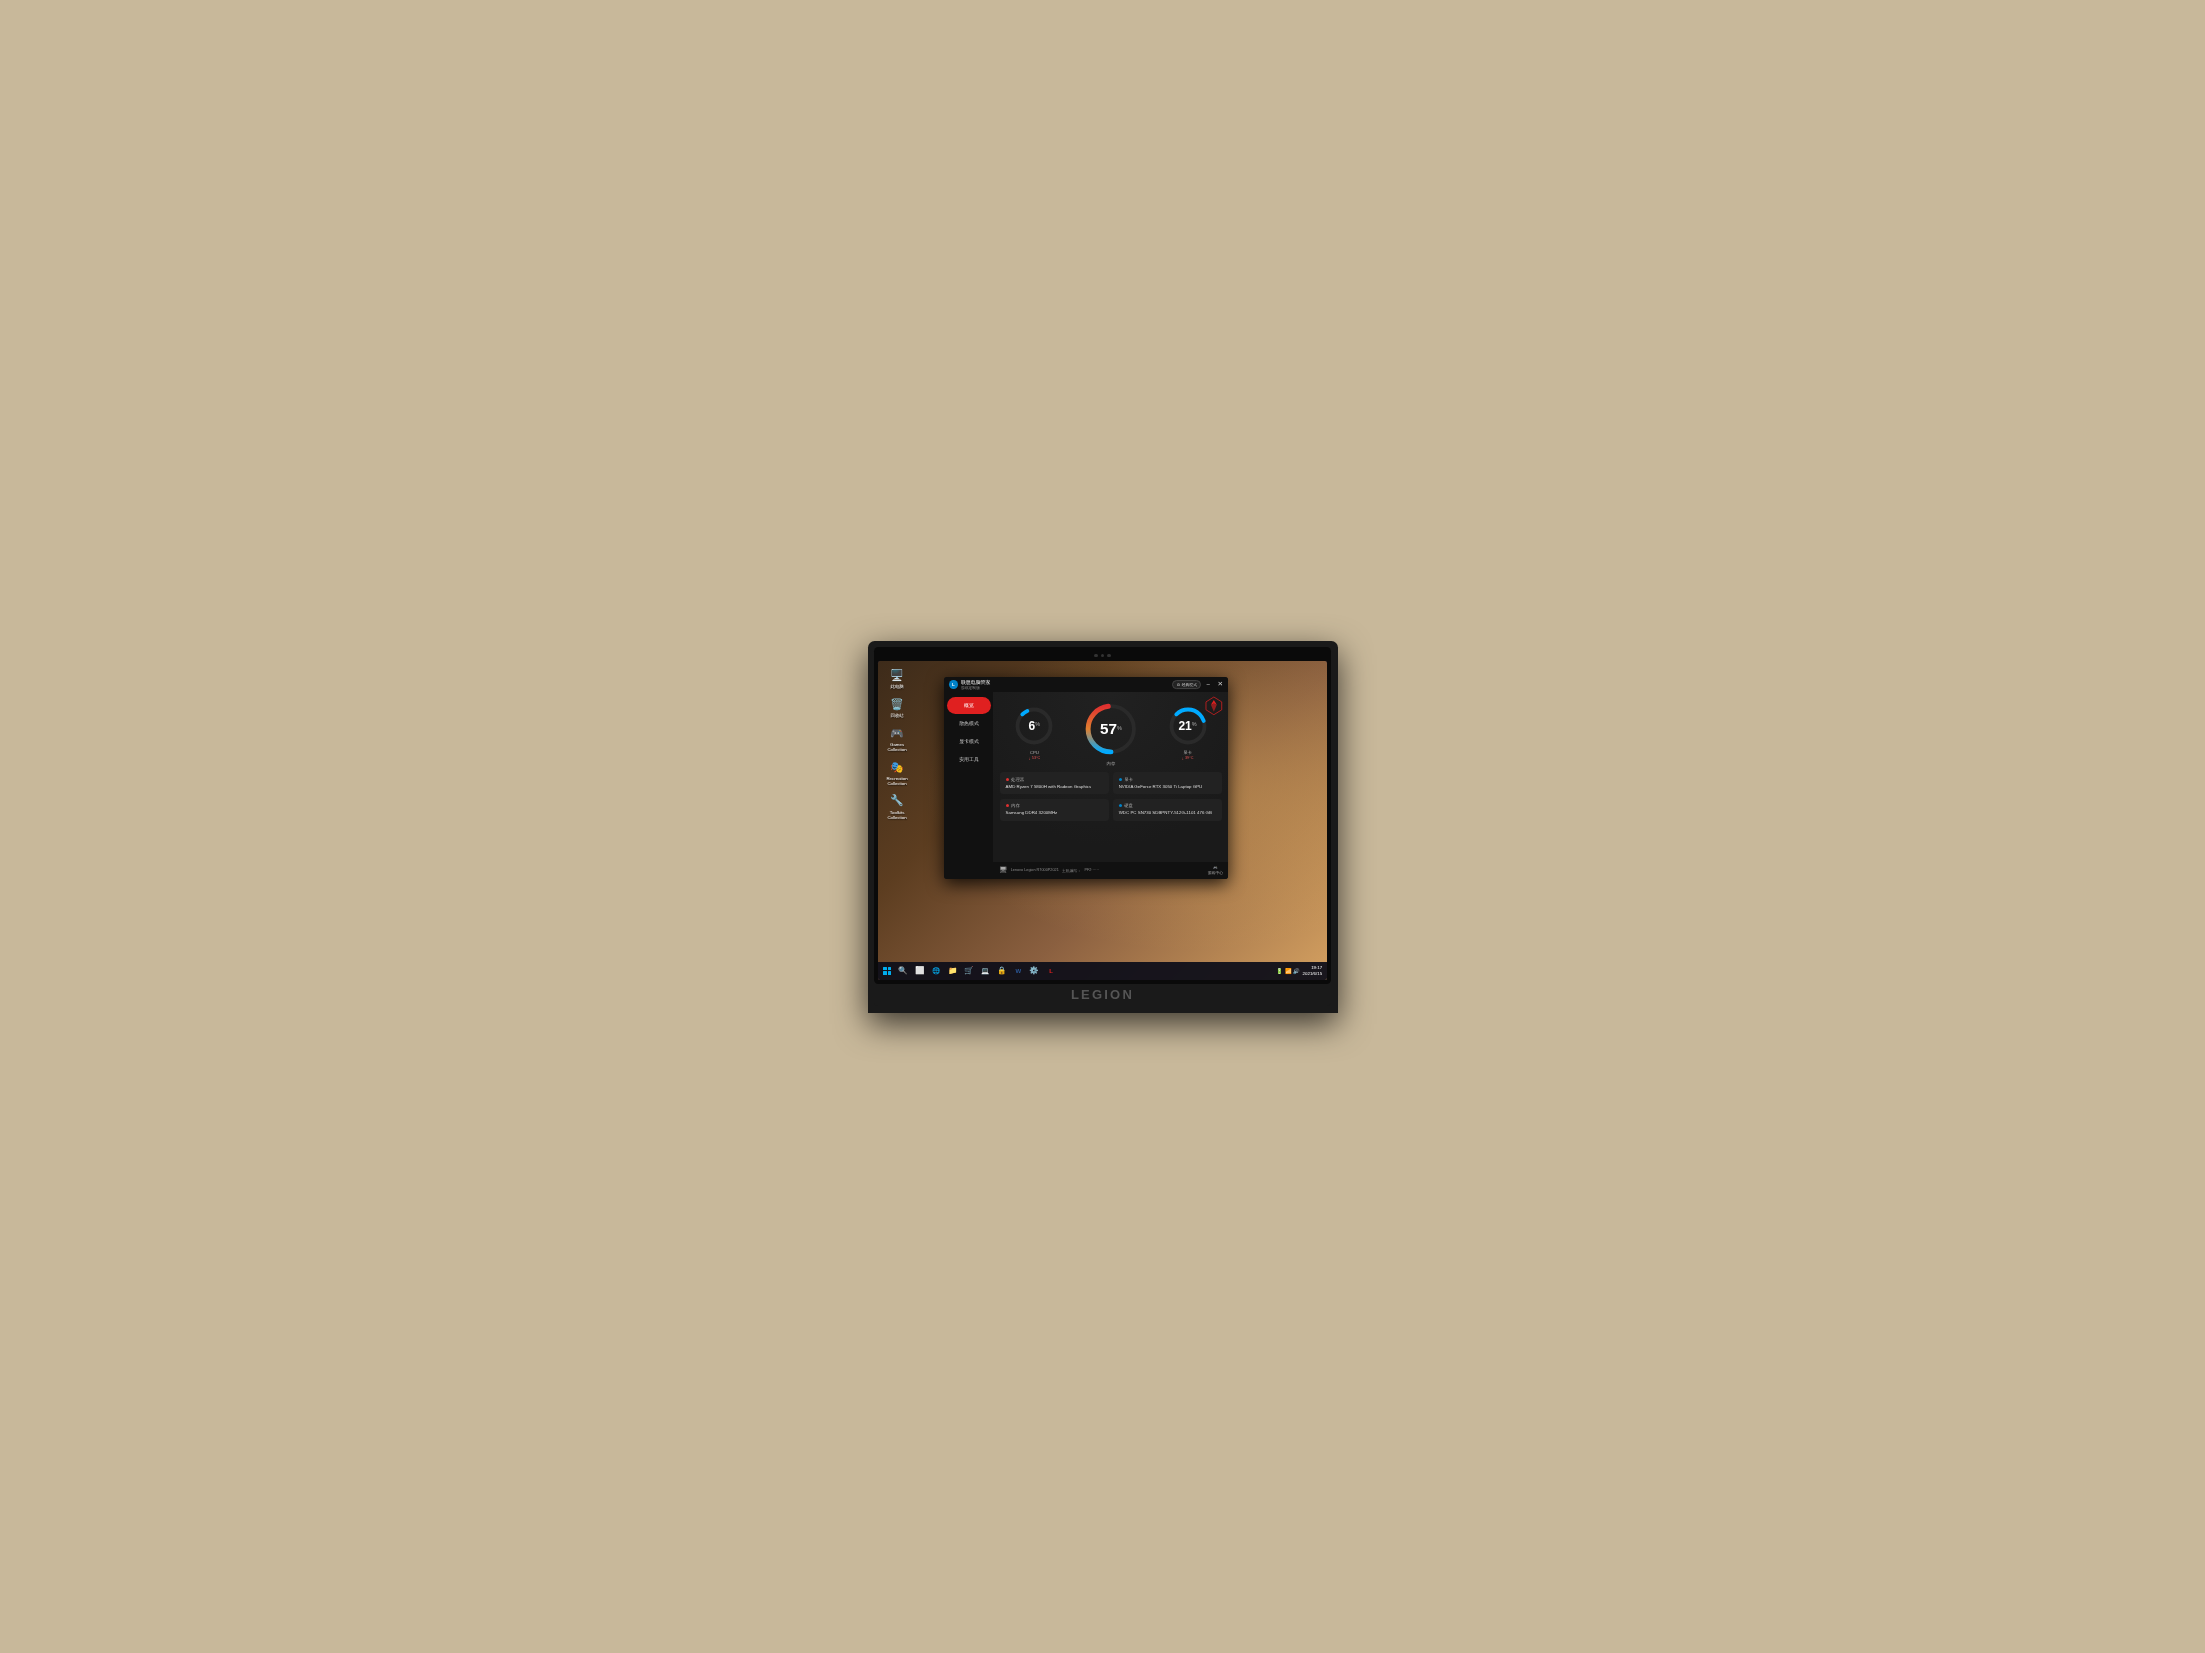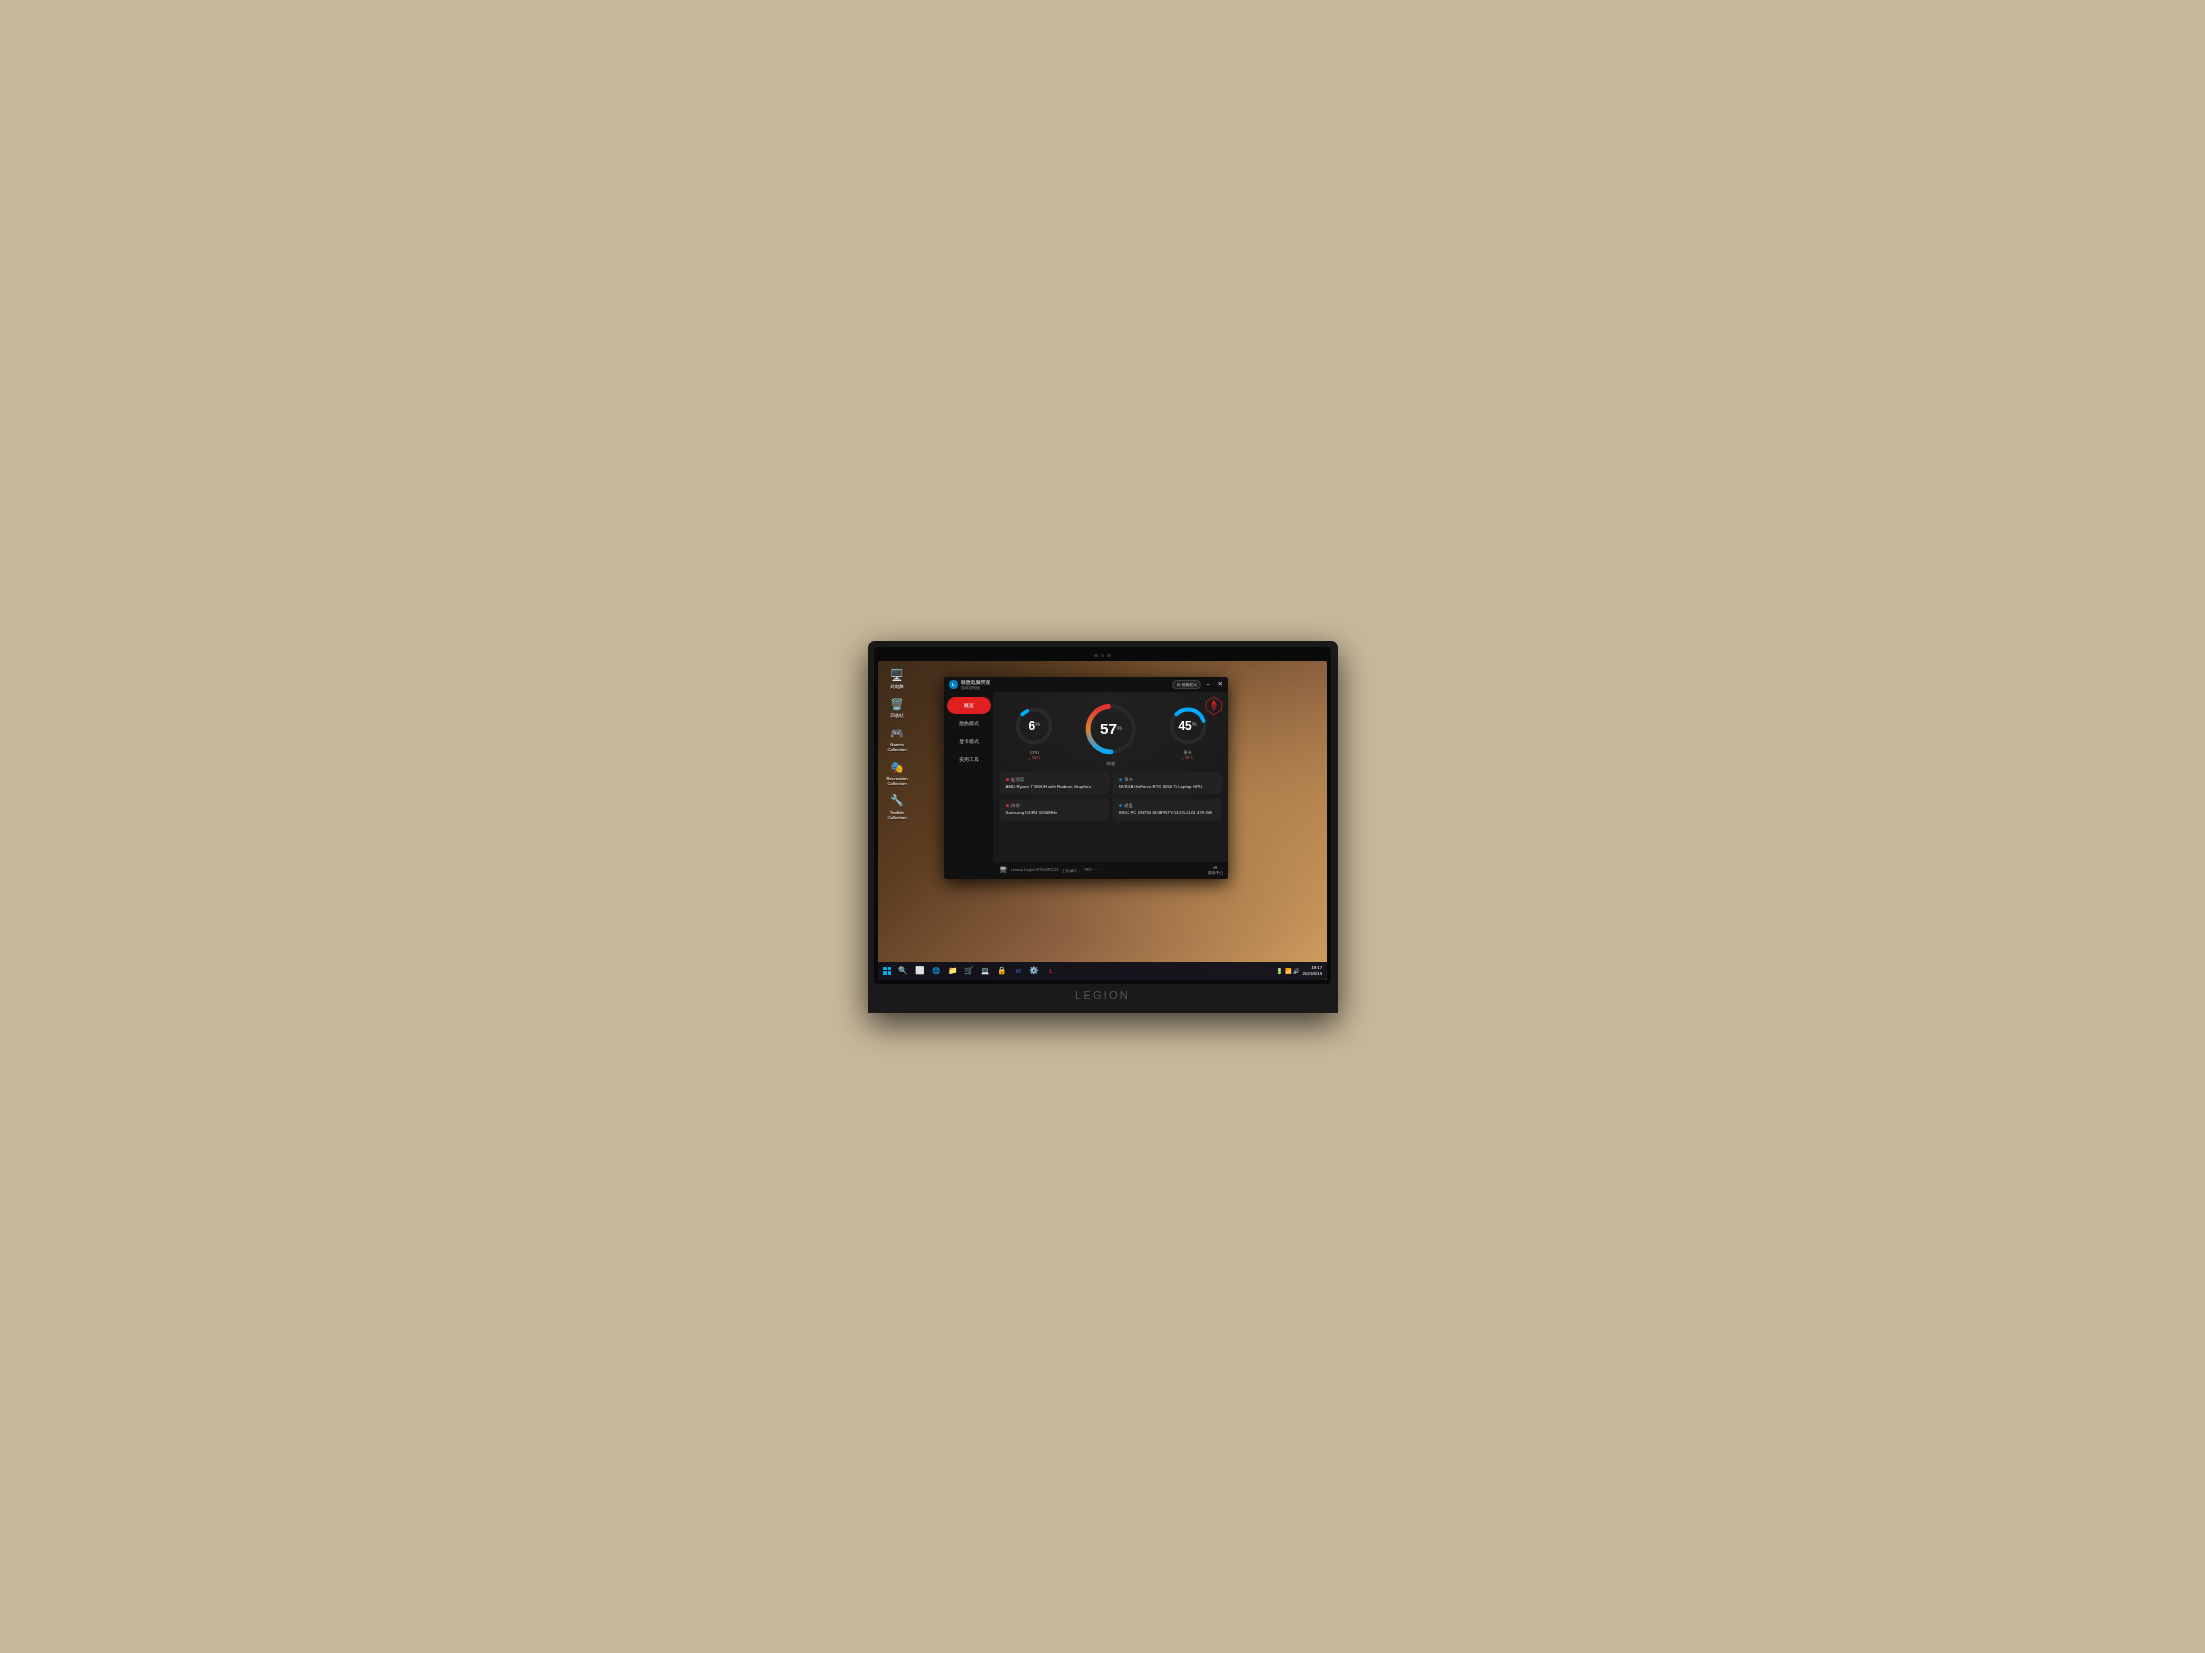--- a/index.html
+++ b/index.html
@@ -504,22 +504,22 @@
       background: #1a1a1a;
       height: 22px;
       border-radius: 0 0 4.4px 4.4px;
       display: flex;
       align-items: center;
       justify-content: center;
     }
 
     .legion-text {
       color: #555;
-      font-size: 11px;
-      font-weight: normal;
+      font-size: 13px;
+      font-weight: bold;
       letter-spacing: 2.2px;
     }
 
     
     .legion-y-icon {
       position: absolute;
       top: 4.4px;
       right: 4.4px;
       width: 19.7px;
       height: 19.7px;
@@ -649,21 +649,21 @@
                 <div class="gauge-label">内存</div>
               </div>
 
               <div class="gauge-item">
                 <div class="gauge-circle">
                   <svg viewBox="0 0 80 80">
                     <circle class="gauge-track" cx="40" cy="40" r="30"></circle>
                     <circle class="gauge-fill-gpu" cx="40" cy="40" r="30"></circle>
                   </svg>
                   <div class="gauge-value">
-                    <span class="gauge-number">45</span><span class="gauge-percent">%</span>
+                    <span class="gauge-number">21</span><span class="gauge-percent">%</span>
                   </div>
                 </div>
                 <div class="gauge-label">显卡</div>
                 <div class="gauge-temp">
                   <span class="temp-arrow">↓</span>
                   <span>39°C</span>
                 </div>
               </div>
             </div>
 

